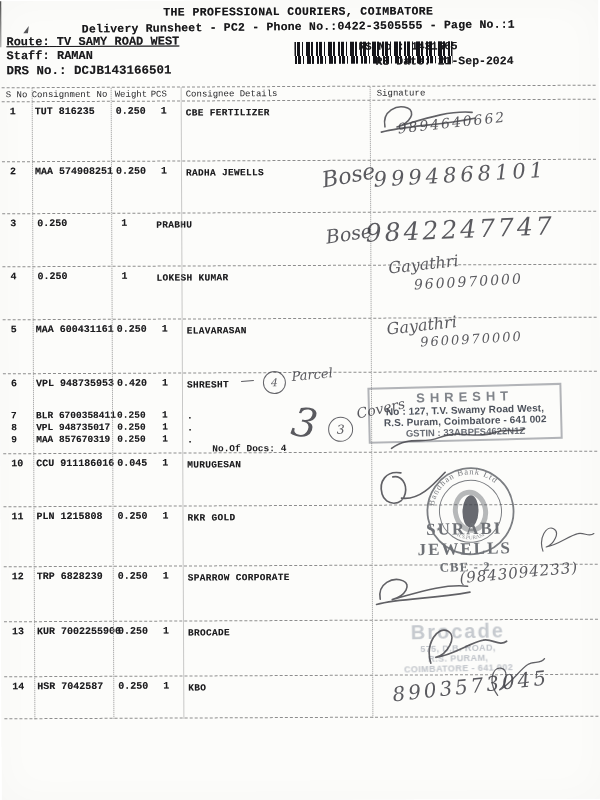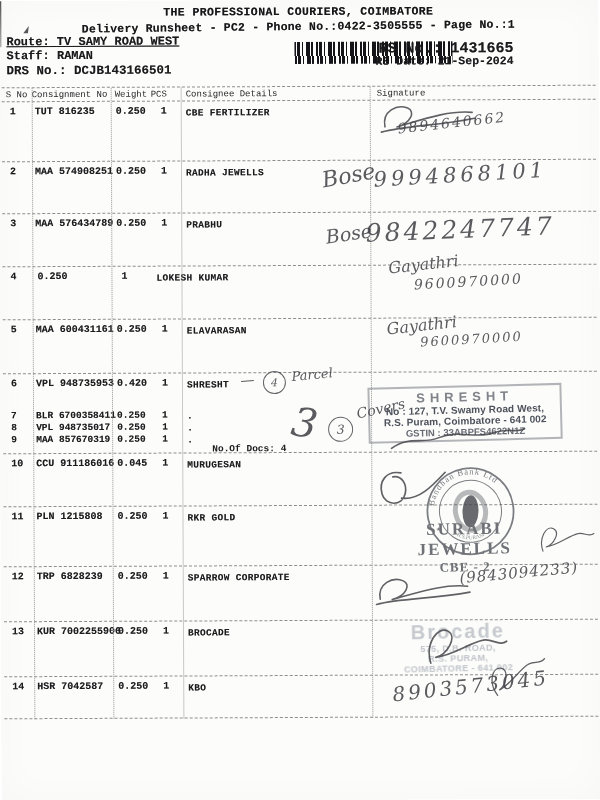--- a/index.html
+++ b/index.html
@@ -23,21 +23,21 @@
   .subtitle{
     position:absolute;top:20px;left:0;width:100%;text-align:center;
     font-size:11.5px;font-weight:700;color:#17171a;
     text-shadow:0 0 .5px rgba(0,0,0,.5);letter-spacing:.2px;
     transform:rotate(-0.4deg);
   }
   .hline{position:absolute;font-weight:700;color:#1b1b1e;text-shadow:0 0 .4px rgba(0,0,0,.45);white-space:nowrap;}
   .h-route{left:8px;top:34px;font-size:12px;text-decoration:underline;}
   .h-staff{left:8px;top:48px;font-size:12px;}
   .h-drs{left:8px;top:63px;font-size:12.5px;}
-  .h-rsno{left:380px;top:41px;font-size:15px;}
+  .h-rsno{left:360px;top:41px;font-size:11px;}
   .h-rsdate{left:360px;top:55px;font-size:11.5px;margin-left:17px;}
   .barcode{
     position:absolute;left:296px;top:42px;width:158px;height:22px;
     background:repeating-linear-gradient(90deg,
       #141419 0 2px,#fcfcfa 2px 3px,#141419 3px 6px,#fcfcfa 6px 8px,
       #141419 8px 9px,#fcfcfa 9px 12px,#141419 12px 16px,#fcfcfa 16px 17px,
       #141419 17px 19px,#fcfcfa 19px 22px);
   }
   
   .table{
@@ -169,21 +169,20 @@
         <div class="section" style="height: 52px;">
           <div class="cell c-sno">2</div>
           <div class="cell c-cons">MAA 574908251</div>
           <div class="cell c-wt">0.250</div>
           <div class="cell c-pcs">1</div>
           <div class="cell c-name">RADHA JEWELLS</div>
           <div class="cell c-sig"></div>
         </div>
         <div class="section" style="height: 53px;">
           <div class="cell c-sno">3</div>
-          <div class="cell c-cons">MAA 576434789</div>
           <div class="cell c-wt">0.250</div>
           <div class="cell c-pcs">1</div>
           <div class="cell c-name">PRABHU</div>
           <div class="cell c-sig"></div>
         </div>
         <div class="section" style="height: 53px;">
           <div class="cell c-sno">4</div>
           <div class="cell c-wt">0.250</div>
           <div class="cell c-pcs">1</div>
           <div class="cell c-name">LOKESH KUMAR</div>

